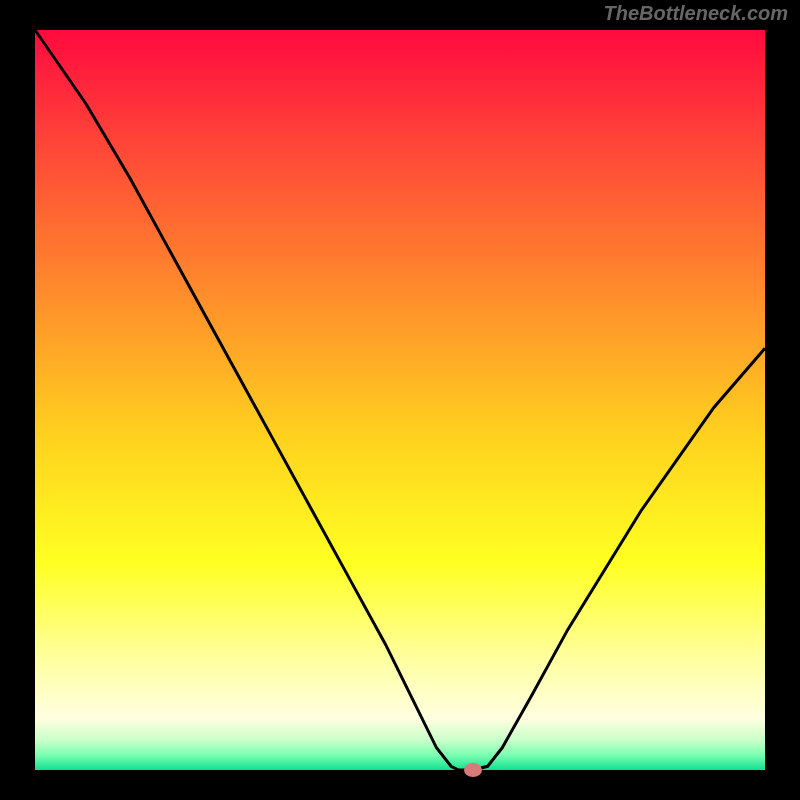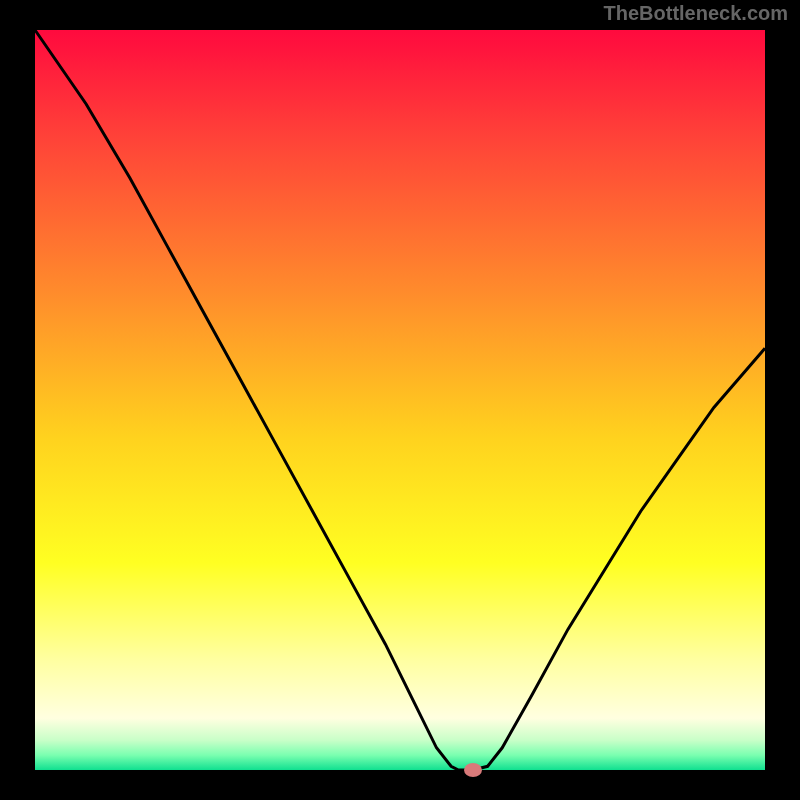--- a/index.html
+++ b/index.html
@@ -17,20 +17,21 @@
     height: 800px;
   }
   .watermark {
     position: absolute;
     top: 2px;
     right: 12px;
     color: #666;
     font-size: 20px;
     font-weight: bold;
     z-index: 10;
+    font-style: italic;
   }
   svg {
     display: block;
   }
 </style>
 </head>
 <body>
 <div class="container">
 
 <div class="watermark">TheBottleneck.com</div>

